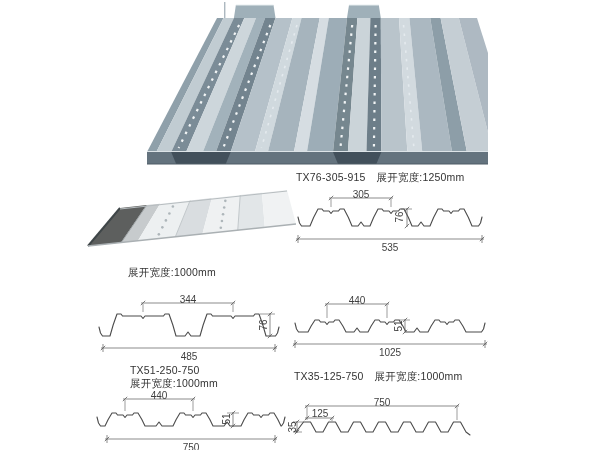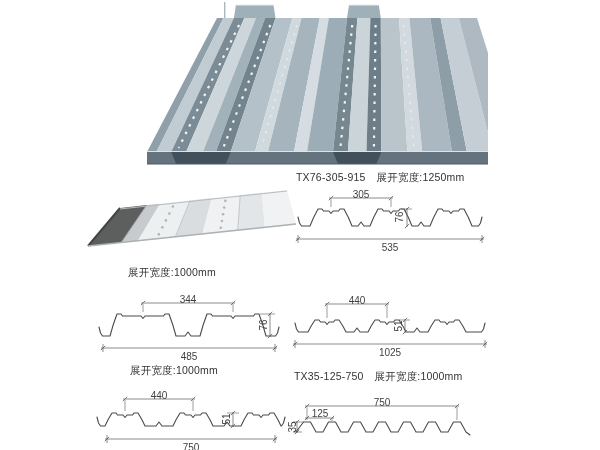--- a/index.html
+++ b/index.html
@@ -88,20 +88,21 @@
   <div class="lbl" style="left:296px;top:171px;">
     <span class="model">TX76-305-915</span><span>展开宽度:1250mm</span>
   </div>
 
   <div class="lbl stack" style="left:128px;top:266px;">
     <span>展开宽度:1000mm</span>
   </div>
 
 
   <div class="lbl stack" style="left:130px;top:364px;">
+    <span>TX51-250-750</span>
     <span>展开宽度:1000mm</span>
   </div>
 
   <div class="lbl" style="left:294px;top:370px;">
     <span class="model">TX35-125-750</span><span>展开宽度:1000mm</span>
   </div>
 
   <div class="diag" id="d1" style="left:293px;top:186px;width:194px;height:68px;">
     <svg class="dsvg" width="194" height="68">
         <path d="M5,31 L6.5,37 L8.5,40 L17,40 L20.6,31.5 L25,23 L29,23 L30.5,25 L36,25 L38,27.5 L40,25 L45.5,25 L47,23 L51,23 L55.4,31.5 L59,40 L65,40 L68,36 L71,40 L77,40 L80.6,31.5 L85,23 L89,23 L90.5,25 L96,25 L98,27.5 L100,25 L105.5,25 L107,23 L111,23 L115.4,31.5 L119,40 L125,40 L128,36 L131,40 L137,40 L140.6,31.5 L145,23 L149,23 L150.5,25 L156,25 L158,27.5 L160,25 L165.5,25 L167,23 L171,23 L175.4,31.5 L179,40 L185.5,40 L187.5,37 L189,31" fill="none" stroke="#4b4b4b" stroke-width="1.1" stroke-linejoin="round" stroke-linecap="round"></path>

